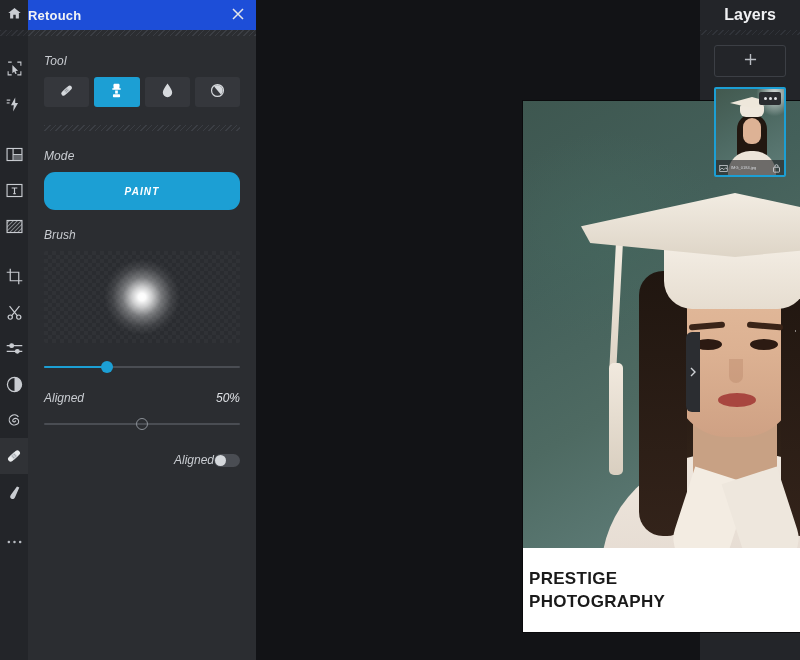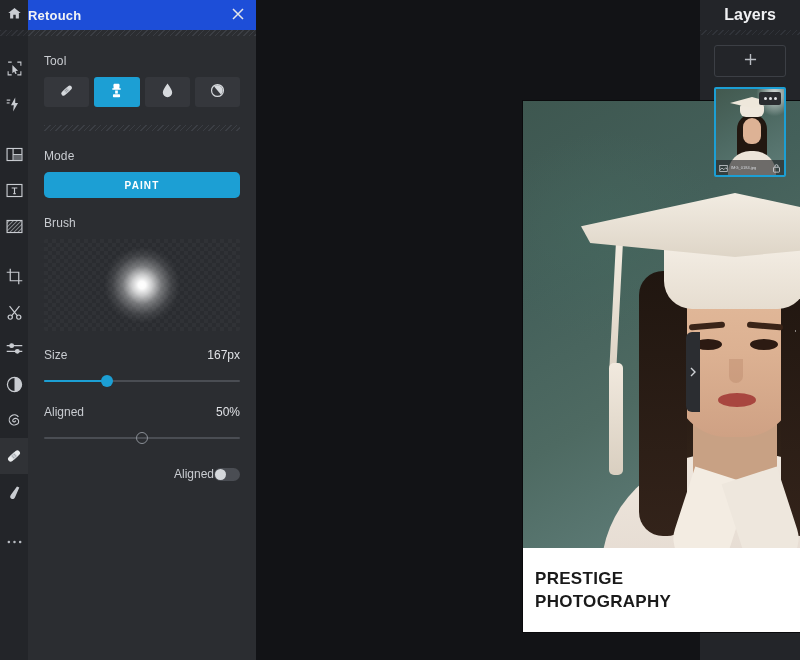--- a/index.html
+++ b/index.html
@@ -58,38 +58,38 @@
   .panel-close {
     position: absolute; right: 10px; top: 50%; transform: translateY(-50%);
     width: 16px; height: 16px; cursor: pointer;
     display: flex; align-items: center; justify-content: center;
   }
   .hatch-divider {
     height: 6px; width: 100%;
     background: repeating-linear-gradient(135deg,
       #3b3e44 0px, #3b3e44 1px, #2b2d31 1px, #2b2d31 4px);
   }
-  .panel-body { padding: 0 16px; flex: 1; }
+  .panel-body { padding: 0 16px; flex: 1; font-style: italic; }
 
   .section-label {
     font-size: 12px; color: #c9ccd1; margin-top: 18px; margin-bottom: 9px;
     letter-spacing: .1px;
   }
   .tool-row { display: flex; gap: 5px; }
   .tool-btn {
     flex: 1; height: 30px; border-radius: 3px;
     background: #35373c;
     display: flex; align-items: center; justify-content: center;
     cursor: pointer;
   }
   .tool-btn.active { background: #1c9fd4; }
 
   .mode-row { display: flex; gap: 4px; }
   .mode-btn {
-    flex: 1; height: 26px; border-radius: 5px;
+    flex: 1; height: 38px; border-radius: 11px;
     background: #35373c;
     display: flex; align-items: center; justify-content: center;
     font-size: 10px; font-weight: bold; letter-spacing: 1.1px;
     color: #c0c3c8; cursor: pointer;
   }
   .mode-btn.active { background: #1c9fd4; color: #ffffff; }
 
   .brush-preview {
     height: 92px; width: 100%; border-radius: 2px;
     background-color: #303236;
@@ -184,21 +184,21 @@
       radial-gradient(circle 1px at 90% 75%, rgba(255,255,255,.55) 0 40%, transparent 41%),
       radial-gradient(circle 1px at 45% 90%, rgba(255,255,255,.4) 0 40%, transparent 41%),
       radial-gradient(ellipse 110px 150px at 75% 18%, rgba(255,255,255,.5) 0%, rgba(255,255,255,0) 70%);
     pointer-events: none;
   }
   .caption {
     position: absolute; left: 0; bottom: 0; width: 424px; height: 84px;
     background: #ffffff;
   }
   .caption-text {
-    position: absolute; left: 12px; top: 20px;
+    position: absolute; left: 6px; top: 20px;
     font-size: 17px; font-weight: bold; color: #1a1a1a;
     line-height: 1.33; letter-spacing: .3px; white-space: pre-line;
   }
 
   
   .p { position: absolute; }
   .neck { left: 170px; top: 290px; width: 84px; height: 110px; background: #c8a184; border-radius: 20px; }
   .shoulders {
     left: 78px; top: 352px; width: 270px; height: 130px;
     background: linear-gradient(180deg, #efe7de 0%, #e4dad0 100%);
@@ -531,24 +531,20 @@
 
       <div class="section-label">Mode</div>
       <div class="mode-row">
         <div class="mode-btn active">PAINT</div>
       </div>
 
       <div class="section-label">Brush</div>
       <div class="brush-preview"></div>
 
       <div class="slider-block">
-        <div class="slider-top">
-          <span class="slider-name">Size</span>
-          <span class="slider-value">167px</span>
-        </div>
         <div class="slider-track">
           <div class="slider-fill" style="width:32%;"></div>
           <div class="slider-knob filled" style="left:32%;"></div>
         </div>
       </div>
 
       <div class="slider-block">
         <div class="slider-top">
           <span class="slider-name">Aligned</span>
           <span class="slider-value">50%</span>

